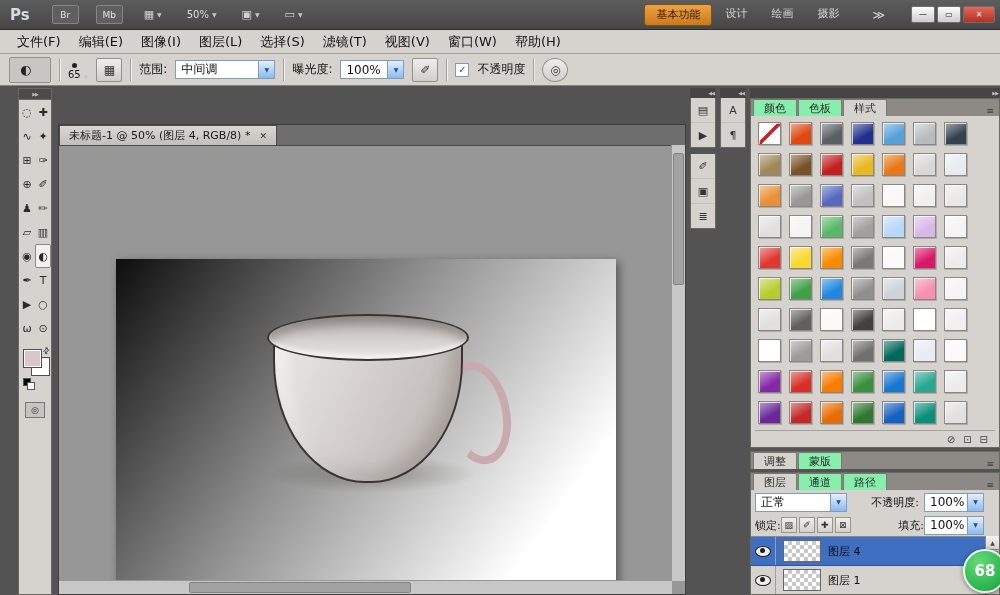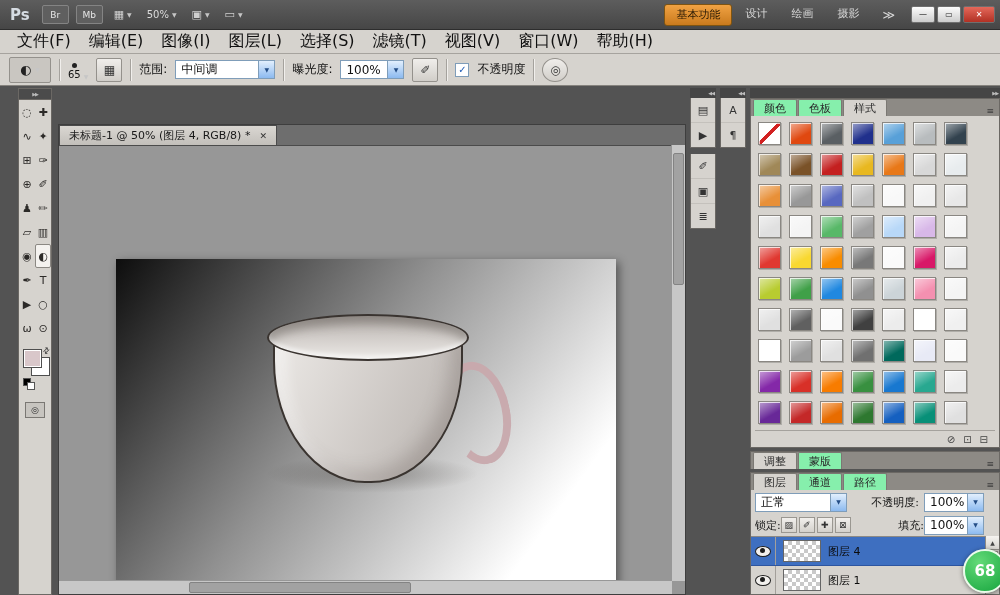--- a/index.html
+++ b/index.html
@@ -2,40 +2,40 @@
 <html><head>
 <meta charset="utf-8">
 <style>
   html,body{margin:0;padding:0;background:#333;}
   .app{position:relative;width:1000px;height:595px;background:#535353;overflow:hidden;
        font-family:"DejaVu Sans","Liberation Sans",sans-serif;color:#111;-webkit-font-smoothing:antialiased;}
 
   
   .titlebar{position:absolute;left:0;top:0;width:100%;height:30px;box-sizing:border-box;
             background:linear-gradient(#5d5d5d,#464646);border-bottom:1px solid #2d2d2d;
-            display:flex;align-items:center;gap:7px;padding:0 5px;}
+            display:flex;align-items:center;gap:17px;padding:0 5px;}
   .ps-logo{font-weight:bold;font-size:15px;color:#d6dce2;padding:0 5px;}
   .tb-btn{height:17px;min-width:21px;background:#5f5f5f;border:1px solid #848484;border-radius:2px;
           color:#e6e6e6;font-size:9px;display:flex;align-items:center;justify-content:center;padding:0 2px;}
   .tb-dd{display:flex;align-items:center;gap:3px;color:#dcdcdc;font-size:10px;padding:2px 4px;}
   .tb-dd .wicon{font-size:11px;color:#cfcfcf;}
   .caret{font-size:6px;color:#c6c6c6;line-height:1;}
   .tb-spacer{flex:1;}
   .ws{height:20px;padding:0 11px;display:flex;align-items:center;font-size:11px;color:#d8d8d8;border-radius:3px;}
   .ws.active{background:linear-gradient(#f0a243,#c97a1d);border:1px solid #7e5412;color:#2a1a05;}
   .overflow{color:#d8d8d8;font-size:12px;padding:0 5px;}
   .winbtns{display:flex;gap:2px;margin-left:4px;}
   .winbtn{width:22px;height:15px;display:flex;align-items:center;justify-content:center;font-size:8px;
           background:linear-gradient(#fcfcfc,#cccccc);border:1px solid #6f6f6f;border-radius:2px;color:#222;}
   .winbtn.close{background:linear-gradient(#e4685a,#b13124);color:#fff;width:30px;}
 
   
   .menubar{position:absolute;top:30px;left:0;width:100%;height:24px;box-sizing:border-box;background:#d6d3ce;
            border-bottom:1px solid #a6a39e;display:flex;align-items:center;padding:0 8px;}
-  .menu-item{font-size:16px;padding:3px 9px;}
+  .menu-item{font-size:13px;padding:3px 9px;}
 
   
   .optionsbar{position:absolute;top:54px;left:0;width:100%;height:32px;box-sizing:border-box;background:#d6d3ce;
               border-bottom:1px solid #86837e;display:flex;align-items:center;gap:8px;padding:0 9px;font-size:12px;}
   .sep{width:1px;height:22px;background:#a5a29d;box-shadow:1px 0 0 #f1efec;}
   .tool-preset{width:40px;height:24px;background:#c9c6c1;border:1px solid #94918c;border-radius:2px;
                display:flex;align-items:center;justify-content:center;gap:4px;font-size:13px;color:#222;}
   .brushw{display:flex;align-items:flex-end;gap:3px;}
   .bw{display:flex;flex-direction:column;align-items:center;line-height:1;}
   .bw .dot{width:5px;height:5px;border-radius:50%;background:#222;margin:3px 0 2px;}

